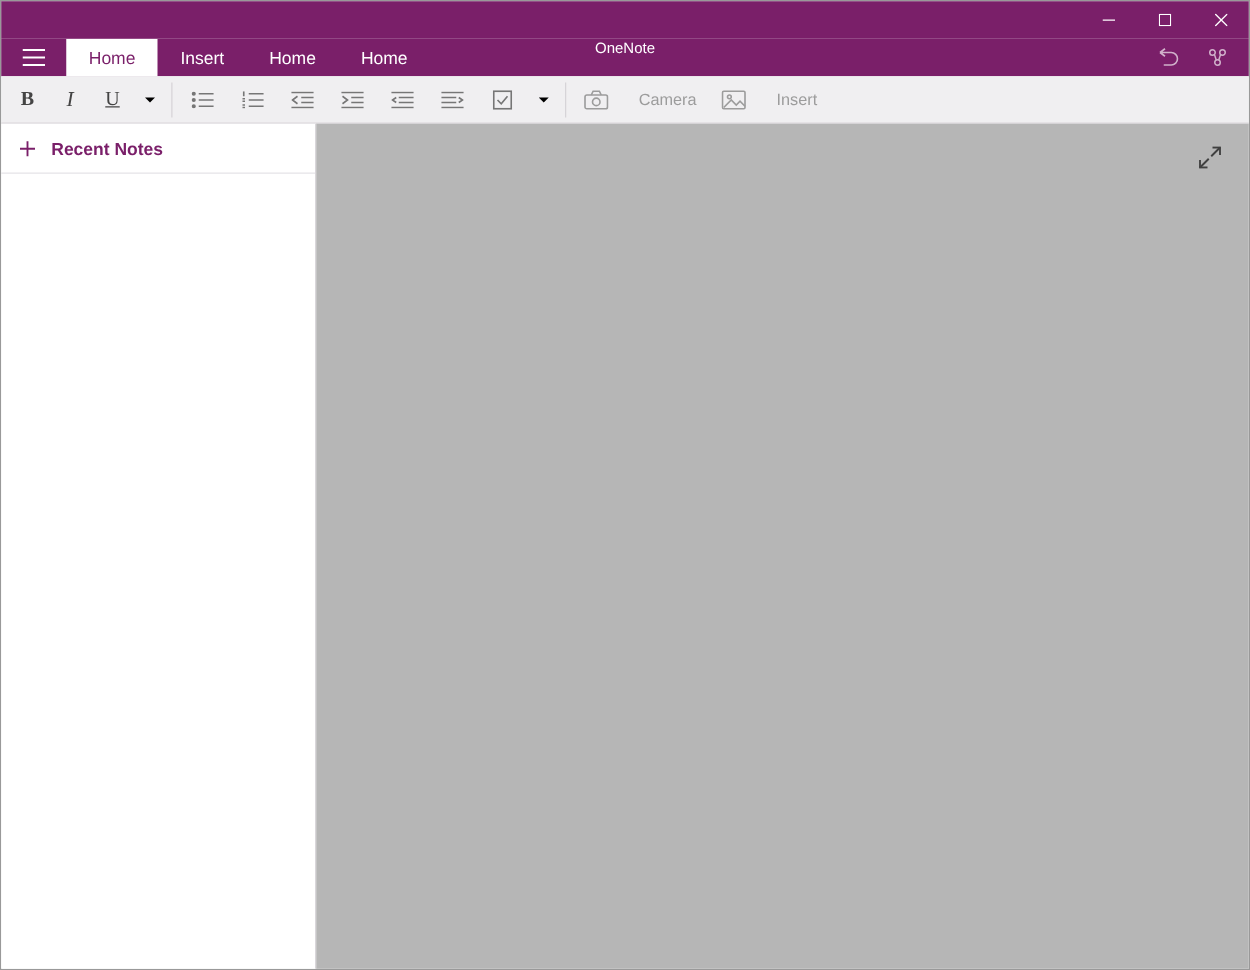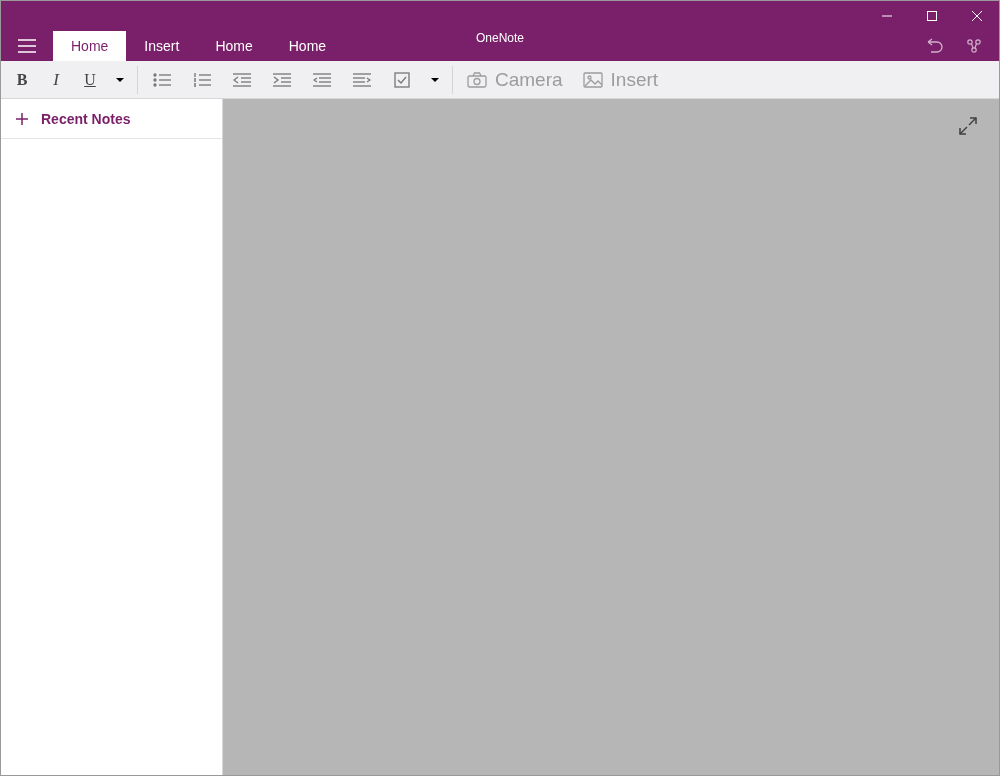--- a/index.html
+++ b/index.html
@@ -25,27 +25,27 @@
 
   
   .ribbon { height: 38px; background: #f0eff1; border-bottom: 1px solid #d9d6da; display: flex; align-items: center; padding: 0 4px; }
   .rbtn { width: 40px; height: 34px; display: flex; align-items: center; justify-content: center; color: #5f5f5f; }
   .rbtn.w { width: 34px; }
   .rbtn svg { stroke: #767676; fill: none; }
   .rsep { width: 1px; height: 28px; background: #d6d4d8; margin: 0 4px; }
   .b-label { font-family: "Segoe UI", serif; font-size: 16px; font-weight: 700; color: #444; }
   .i-label { font-family: "Times New Roman", serif; font-size: 17px; font-style: italic; color: #444; }
   .u-label { font-family: "Segoe UI", serif; font-size: 16px; text-decoration: underline; color: #444; }
-  .rlabeled { display: flex; align-items: center; gap: 8px; padding: 0 10px; color: #9c9c9c; font-size: 19px; height: 34px; }
+  .rlabeled { display: flex; align-items: center; gap: 24px; padding: 0 10px; color: #9c9c9c; font-size: 13px; height: 34px; }
   .rlabeled svg { stroke: #9c9c9c; fill: none; }
   .chev { width: 26px; display:flex; align-items:center; justify-content:center; }
 
   
   .body { flex: 1; display: flex; min-height: 0; }
-  .sidebar { width: 222px; background: #fff; border-right: 1px solid #d9d6da; }
+  .sidebar { width: 252px; background: #fff; border-right: 1px solid #d9d6da; }
   .side-head { height: 40px; display: flex; align-items: center; gap: 12px; padding: 0 14px; border-bottom: 1px solid #e5e3e7; color: #7a1f69; font-size: 14px; font-weight: 600; }
   .side-head svg { stroke: #7a1f69; }
   .canvas { flex: 1; background: #b6b6b6; position: relative; display: flex; align-items: flex-start; justify-content: flex-start; }
   .loading-msg { position: absolute; left: 50px; top: 294px; color: #404040; font-size: 15px; }
   .expand { position: absolute; top: 18px; right: 22px; }
   .expand svg { stroke: #404040; fill: none; }
 </style>
 </head>
 <body>
 

